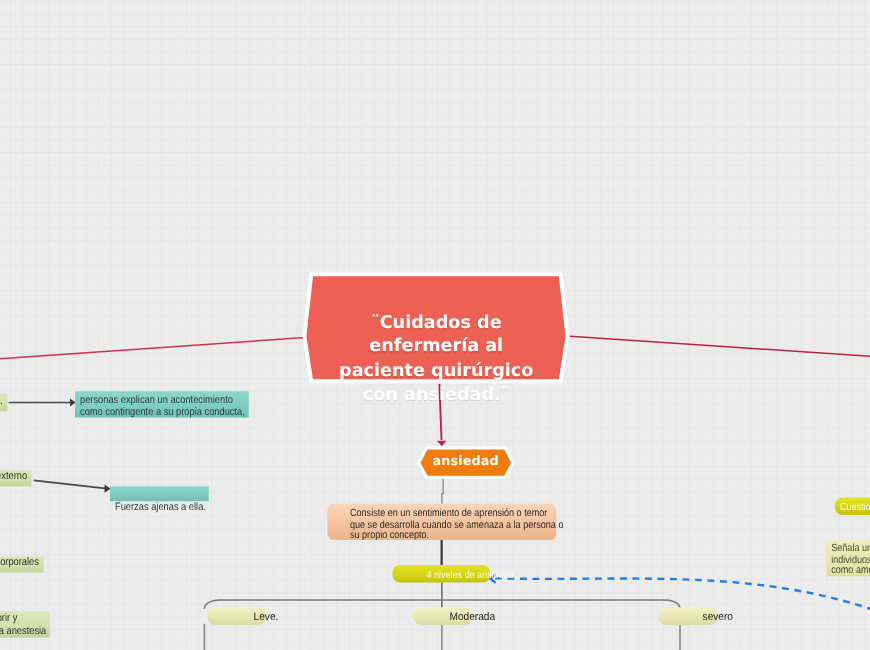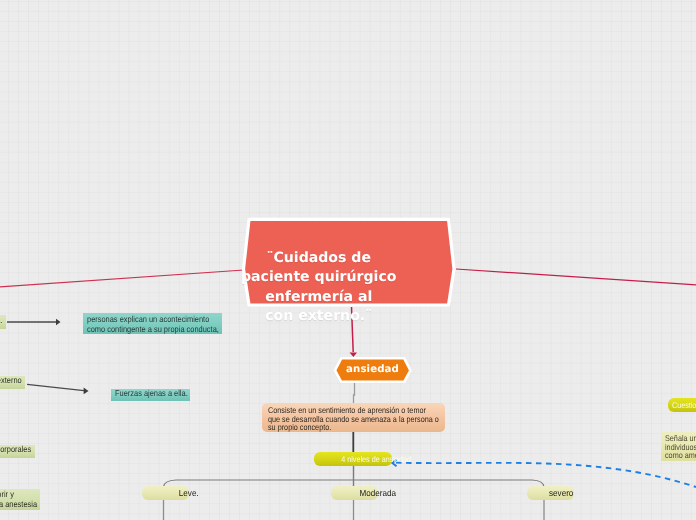--- a/index.html
+++ b/index.html
@@ -12,49 +12,49 @@
       linear-gradient(to bottom, rgba(130,130,130,0.055) 1px, transparent 1px);
     background-size:10.05px 10.05px;
     background-position:8px 1px;
   }
   svg.edges{position:absolute;left:0;top:0;width:696px;height:520px;overflow:visible;}
   .node{position:absolute;box-sizing:border-box;}
 
   
   #root-node{left:241px;top:216px;width:216px;height:94px;}
   #root-node .hexwrap{position:absolute;inset:0;}
-  #root-node .label{position:absolute;left:0;top:10px;right:0;bottom:0;display:flex;align-items:center;
+  #root-node .label{position:absolute;left:0;top:10px;right:0;bottom:0;display:flex;align-items:center;justify-content:center;
      color:#fff;font-weight:bold;font-size:14.1px;line-height:19.2px;text-align:center;letter-spacing:0px;
      text-shadow:0 1px 1px rgba(0,0,0,0.10);margin-top:39px;}
 
   #ansiedad-node{left:329px;top:352px;width:87px;height:35px;}
   #ansiedad-node .label{position:absolute;left:0;top:0;right:0;bottom:0;display:flex;align-items:center;justify-content:center;
      color:#fff;font-weight:bold;font-size:10.2px;line-height:12px;letter-spacing:0.1px;}
 
   .roundnode{border-radius:6px;display:flex;align-items:center;justify-content:center;text-align:center;padding-left:47px;}
 
   #def-node{left:262px;top:403px;width:183px;height:29px;border-radius:5px;
      background:linear-gradient(to bottom,#f9d6b9 0%,#f3c3a0 55%,#eab88e 100%);
-     color:#2e2820;font-size:8.4px;line-height:8.55px;padding:3px 6px 4px 6px;text-align:left;
+     color:#2e2820;font-size:8.4px;line-height:8.55px;padding:3px 6px 4px 18px;text-align:left;
      white-space:pre;letter-spacing:0px;}
   .cond{display:inline-block;transform:scaleX(0.865);transform-origin:left center;font-family:"Liberation Sans",sans-serif;white-space:pre;}
   .clipL{position:absolute;}
   .clipL > .cond{position:absolute;transform-origin:right top;}
 
   #niveles-node{left:314px;top:452px;width:78px;height:14px;border-radius:6px;
      background:linear-gradient(to bottom,#e4e41e 0%,#d6d617 50%,#c3c30f 100%);
      color:#fbfbe8;font-size:8.3px;line-height:14px;font-weight:normal;}
   #niveles-node .cond{transform:scaleX(0.87);transform-origin:center center;}
 
   .leaf{border-radius:6px;background:linear-gradient(to bottom,#f0f0c7 0%,#e8e8b4 50%,#dcdca2 100%);
      color:#23231a;font-size:8.8px;height:14px;line-height:14px;}
   .leaf .cond{transform:scaleX(0.92);transform-origin:center center;}
 
   .tealbox{background:linear-gradient(to bottom,#8fd6cc 0%,#7ecdc1 55%,#6ec2b6 100%);color:#2c3b38;
-     font-size:8.6px;line-height:9.6px;text-align:left;white-space:pre;margin-left:23px;}
+     font-size:8.6px;line-height:9.6px;text-align:left;white-space:pre;}
   .greenbox{background:linear-gradient(to bottom,#dde7bd 0%,#d3dfac 60%,#c6d499 100%);color:#2c3124;
      font-size:8.6px;line-height:9.6px;text-align:left;white-space:pre;}
 </style>
 </head>
 <body>
 
 <div id="canvas">
 
   <svg class="edges" viewBox="0 0 696 520">
 
@@ -83,54 +83,54 @@
     <path d="M396.5,459.5 L392.3,462.9 L396.5,466.3" stroke="#1f7fe3" stroke-width="1.9" fill="none" stroke-linecap="butt" stroke-linejoin="miter"></path>
   </svg>
 
   <div class="node" id="root-node">
     <svg class="hexwrap" viewBox="0 0 216 94" preserveAspectRatio="none">
       <path d="M8,3.4 L207.5,3.4 L213,53 L207.5,89 L8,89 L2.5,53 Z" fill="#ec6154" stroke="#fff" stroke-width="3.2" stroke-linejoin="round"></path>
     </svg>
     <div class="label">
         <div>
       <div>¨Cuidados de</div>
+      <div>enfermería al</div>
       <div>paciente quirúrgico</div>
-      <div>enfermería al</div>
-      <div>con externo.¨</div>
+      <div>con ansiedad.¨</div>
     </div>
       </div>
   </div>
 
   <div class="node" id="ansiedad-node">
     <svg class="hexwrap" style="position:absolute;left:0;top:0;width:87px;height:35px" viewBox="0 0 87 35" preserveAspectRatio="none">
       <path d="M12.2,6.3 L75.2,6.3 L81.4,18.3 L75.2,29.8 L12.2,29.8 L6,18.3 Z" fill="#ee7d0e" stroke="#fff" stroke-width="2.6" stroke-linejoin="round"></path>
     </svg>
     <div class="label">ansiedad</div>
   </div>
 
   <div class="node" id="def-node"><span class="cond">Consiste en un sentimiento de aprensión o temor
 que se desarrolla cuando se amenaza a la persona o
 su propio concepto.</span></div>
   <div class="node roundnode" id="niveles-node">
       <span class="cond">4 niveles de ansiedad</span>
     </div>
 
-  <div class="node roundnode leaf" style="left:142px;top:486px;width:28px;">
+  <div class="node roundnode leaf" style="left:166px;top:486px;width:28px;">
       <span class="cond">Leve.</span>
     </div>
   <div class="node roundnode leaf" style="left:331px;top:486px;width:44px;text-align:right;">
       <span class="cond">Moderada</span>
     </div>
-  <div class="node roundnode leaf" style="left:527px;top:486px;width:34px;justify-content:flex-end;">
+  <div class="node roundnode leaf" style="left:527px;top:486px;width:34px;">
       <span class="cond">severo</span>
     </div>
 
   <div class="node tealbox" style="left:60px;top:313px;width:139px;height:21px;padding:2px 0 0 4px;"><span class="cond">personas explican un acontecimiento
 como contingente a su propia conducta,</span></div>
-  <div class="node tealbox" style="left:88px;top:389px;width:79px;height:12px;padding:0px 0 0 4px;"><span class="cond">Fuerzas ajenas a ella.</span></div>
+  <div class="node tealbox" style="left:88px;top:389px;width:79px;height:12px;padding:12px 0 0 4px;"><span class="cond">Fuerzas ajenas a ella.</span></div>
 
   <div class="node greenbox clipL" style="left:-54px;top:315px;width:60px;height:14px;"><span class="cond" style="right:4px;top:1px">conducta.</span></div>
   <div class="node greenbox clipL" style="left:-30px;top:376px;width:55px;height:13px;"><span class="cond" style="right:3px;top:0px">externo</span></div>
   <div class="node greenbox clipL" style="left:-58px;top:445px;width:93px;height:13px;"><span class="cond" style="right:4px;top:0px">corporales</span></div>
   <div class="node greenbox clipL" style="left:-38px;top:489px;width:78px;height:21px;"><span class="cond" style="right:3px;top:1px;text-align:left">morir y
 a la anestesia</span></div>
 
   <div class="node" id="cuestionario-node" style="left:668px;top:398px;width:70px;height:14px;border-radius:6px;background:linear-gradient(to bottom,#e4e41e 0%,#d6d617 50%,#c3c30f 100%);color:#fbfbe8;font-size:8.3px;line-height:14px;padding-left:4px;"><span class="cond">Cuestionario</span></div>
 
   <div class="node" id="senala-node" style="left:661px;top:432px;width:70px;height:29px;background:linear-gradient(to bottom,#eeeec0 0%,#e7e7b0 55%,#dfdfa0 100%);color:#4a4a34;font-size:8.4px;line-height:8.55px;padding:2px 0 0 4px;"><span class="cond">Señala una

